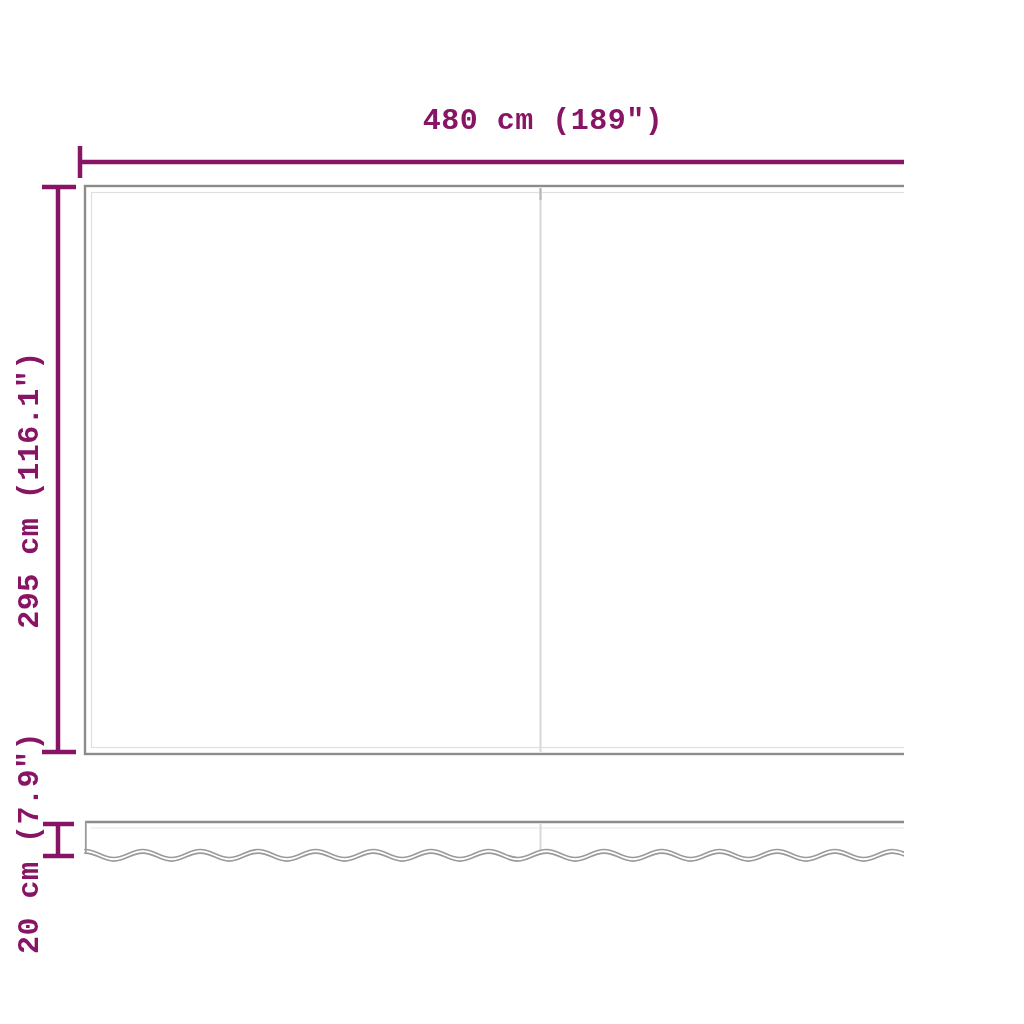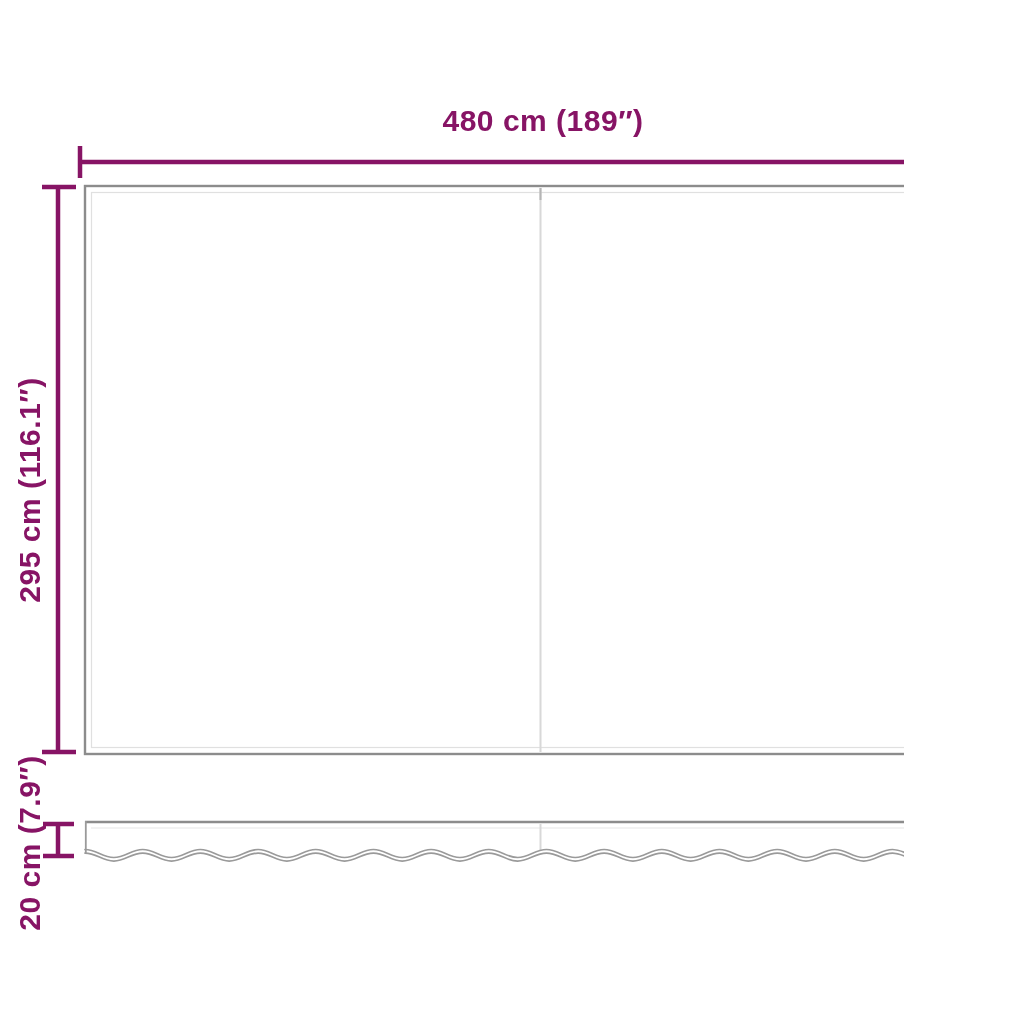--- a/index.html
+++ b/index.html
@@ -6,21 +6,21 @@
     margin: 0;
     padding: 0;
     background: #ffffff;
   }
   .canvas {
     position: relative;
     width: 904px;
     height: 1024px;
     background: #ffffff;
     overflow: hidden;
-    font-family: Liberation Sans, sans-serif;
+    font-family: Liberation Mono, monospace;
     border-radius: 17px;
   }
   .diagram-svg {
     position: absolute;
     left: 0;
     top: 0;
   }
   .dim-label {
     position: absolute;
     font-weight: bold;

